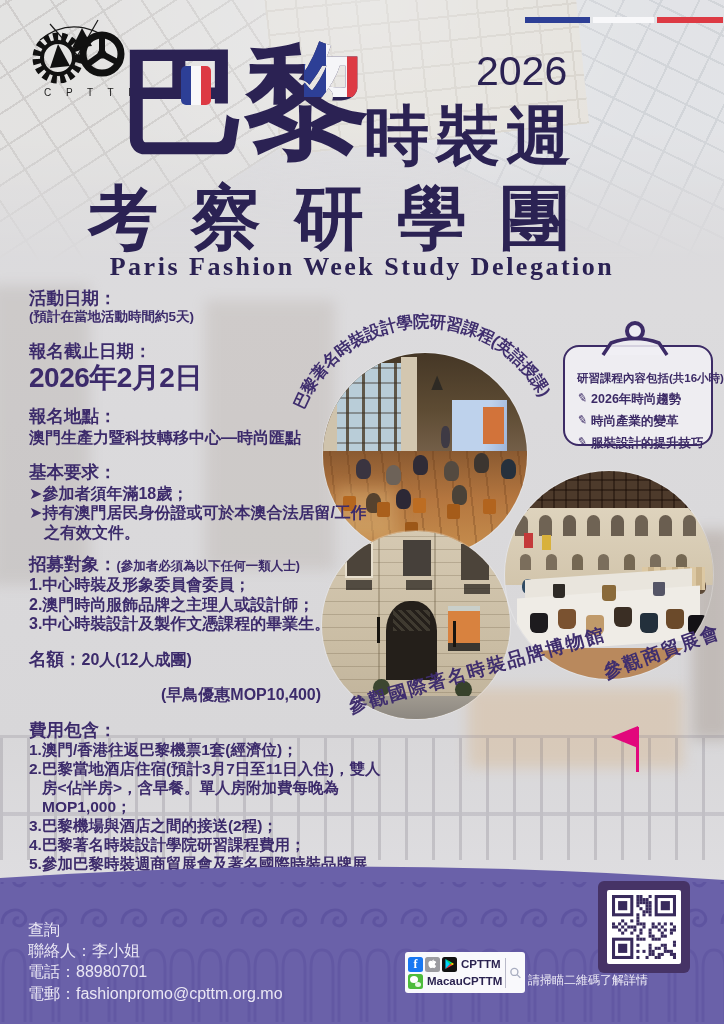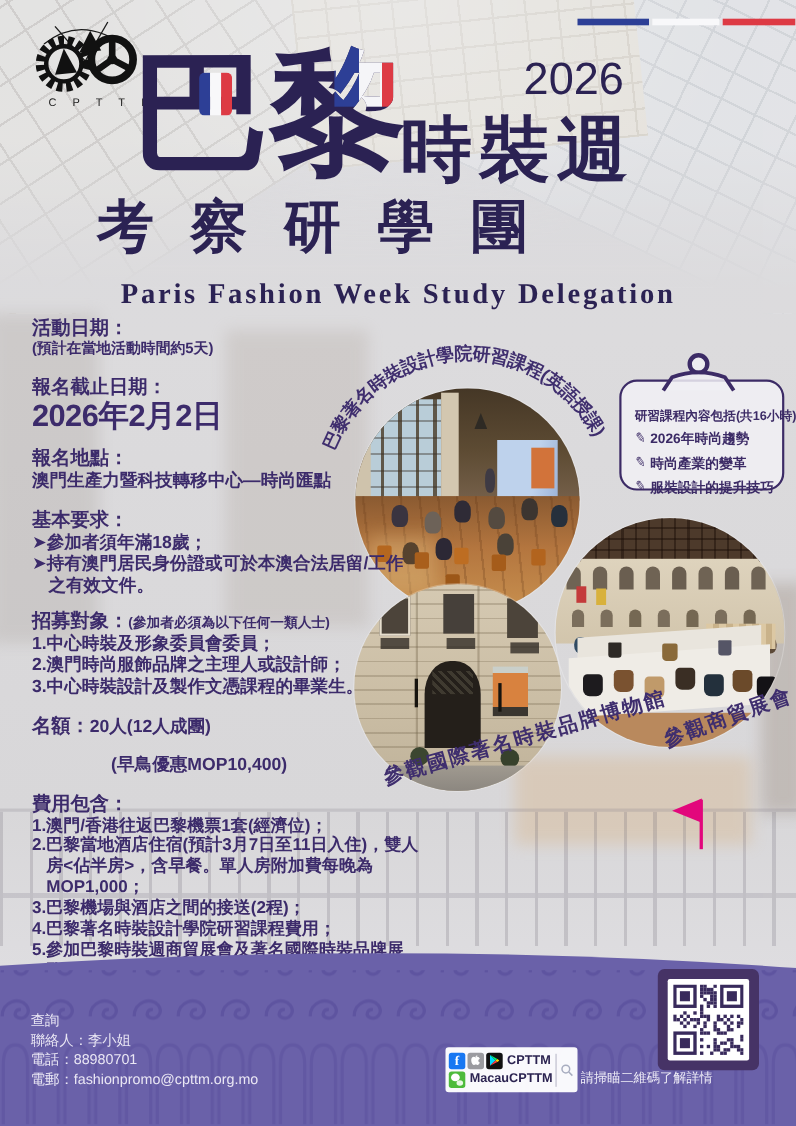--- a/index.html
+++ b/index.html
@@ -48,36 +48,36 @@
       background-size:52% 44%,100% 100%;background-position:100% 5%,0 0;
       background-repeat:no-repeat,no-repeat;
       -webkit-background-clip:text;background-clip:text;color:transparent;}
   .ba-flag{left:181px;top:66px;width:30px;height:39px;border-radius:5px;overflow:hidden;
       display:flex;z-index:3;}
   .ba-flag i{flex:1;} .ba-flag .b{background:#2d3f96;} .ba-flag .w{background:#f8f8fa;}
   .ba-flag .r{background:#dd3a44;}
   .title-rest{left:364px;top:92px;font-size:65px;font-weight:bold;color:#2b2253;
       letter-spacing:6px;white-space:nowrap;}
   .year{left:476px;top:48px;font-size:41px;font-weight:normal;color:#2b2253;letter-spacing:0;}
-  .title-line2{left:88px;top:172px;font-size:52px;font-weight:bold;color:#2b2253;
+  .title-line2{left:88px;top:172px;font-size:70px;font-weight:bold;color:#2b2253;
       letter-spacing:33px;white-space:nowrap;}
   .subtitle{left:0;top:252px;width:724px;text-align:center;
       font-family:"Liberation Serif","DejaVu Serif",serif;font-weight:bold;
       font-size:26px;letter-spacing:2.5px;color:#2b2253;}
 
   
   .info{left:29px;top:288px;width:352px;color:#3c2b6b;font-size:16px;font-weight:600;
       line-height:1.22;z-index:4;}
   .info .h{font-size:17.5px;font-weight:bold;}
   .big{font-size:28px;font-weight:bold;letter-spacing:-.5px;line-height:1.15;}
   .small{font-size:13.5px;font-weight:600;} .gap2{height:12px;} .gap3{height:15px;}
   .hang{padding-left:15px;text-indent:-15px;}
   .hangn{padding-left:13px;text-indent:-13px;}
   .note-inline{font-size:12.5px;}
-  .fee2{padding-left:72px;}
+  .fee2{padding-left:72px;text-align:center;}
   .fee-item{padding-left:13px;text-indent:-13px;font-size:15.5px;}
 
   
   .circle{border-radius:50%;overflow:hidden;box-shadow:0 0 0 1px rgba(255,255,255,.25);}
   .circle *{position:absolute;}
   .c1{left:323px;top:353px;width:204px;height:204px;z-index:2;}
   .c1-wall{inset:0 0 50% 0;background:linear-gradient(#453726,#5d4b33 55%,#75604a);}
   .c1-win{left:5%;top:5%;width:33%;height:47%;
       background:repeating-linear-gradient(0deg,rgba(55,45,35,.4) 0 2px,transparent 2px 15px),
                  repeating-linear-gradient(90deg,#b9cdd8 0 13px,#5f5749 13px 16px);}
@@ -170,21 +170,21 @@
       color:#fff;font-weight:bold;font-size:22px;line-height:29px;letter-spacing:1px;}
   .flag-pole{left:636px;top:727px;width:3px;height:45px;background:#e2077c;z-index:5;}
   .flag-pennant{left:611px;top:726px;width:0;height:0;z-index:5;
       border-right:27px solid #e2077c;border-top:11px solid transparent;
       border-bottom:11px solid transparent;}
 
   
   .footer{left:0;top:854px;width:724px;height:170px;background:#6a61a9;z-index:6;
       clip-path:path("M0 24 Q 362 0 724 26 L 724 170 L 0 170 Z");}
   .footer-pattern{position:absolute;inset:0;}
-  .footer-contact{position:absolute;left:28px;top:64px;color:#eae7f4;font-size:13px;
+  .footer-contact{position:absolute;left:28px;top:64px;color:#eae7f4;font-size:16px;
       line-height:1.2;}
   .footer-contact div{margin-top:2px;}
   .social-box{left:405px;top:952px;width:120px;height:41px;background:rgba(255,255,255,.96);
       border-radius:3px;z-index:7;display:flex;align-items:center;padding:2px 3px;
       box-sizing:border-box;}
   .social-grid{display:flex;flex-direction:column;gap:2px;flex:1;}
   .social-row{display:flex;align-items:center;gap:2px;}
   .tile{width:15px;height:15px;border-radius:2.5px;display:flex;align-items:center;
       justify-content:center;flex:none;}
   .tile-fb{background:#1877f2;color:#fff;font-size:12px;font-weight:bold;

